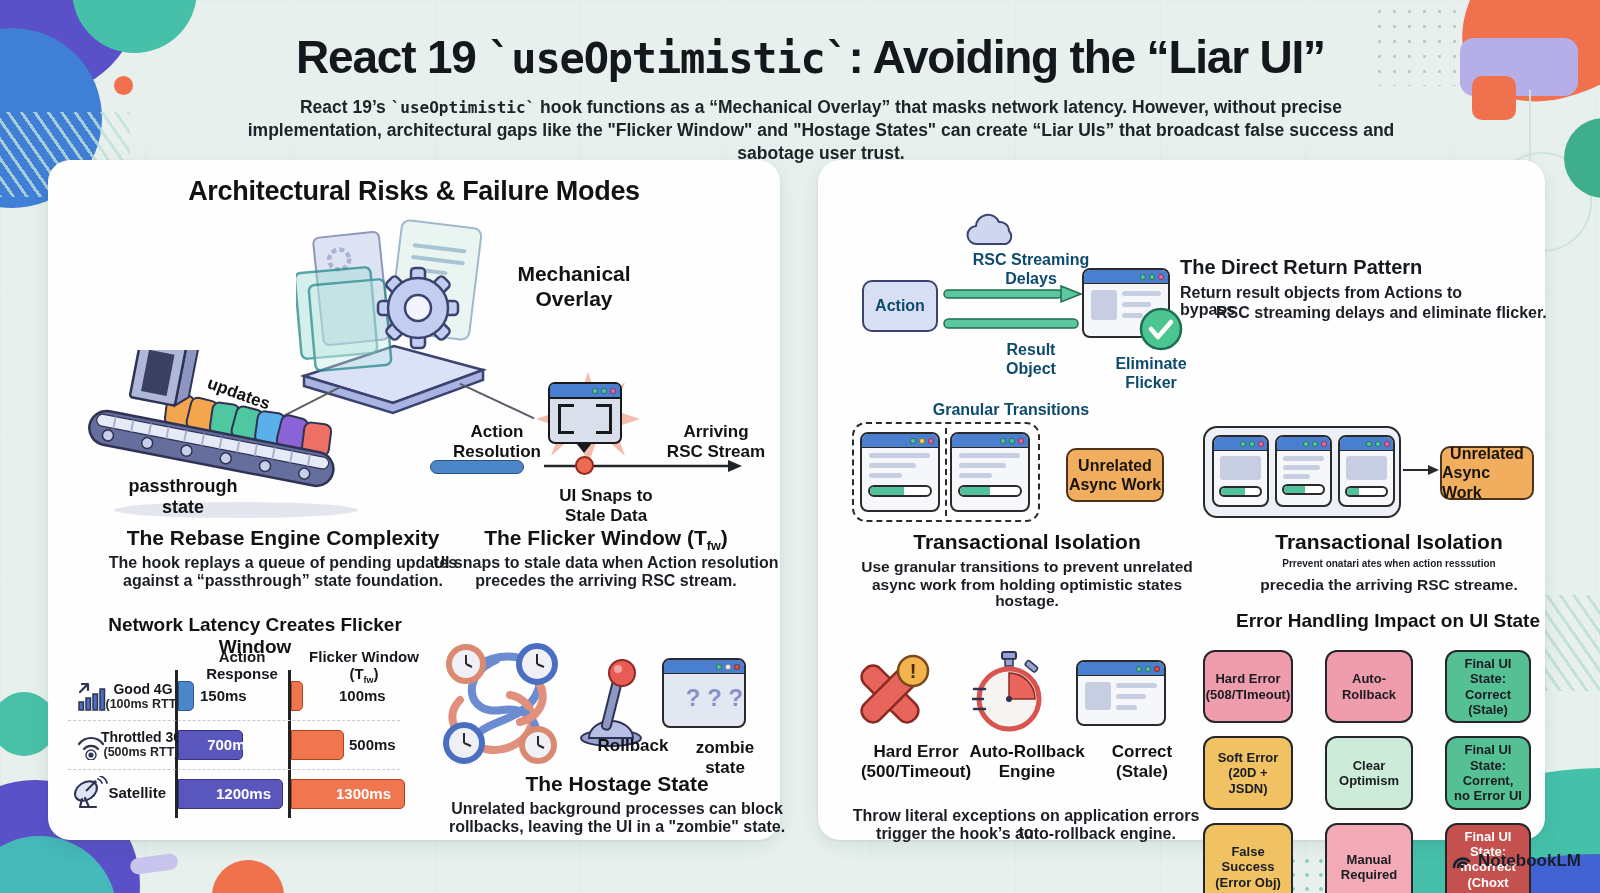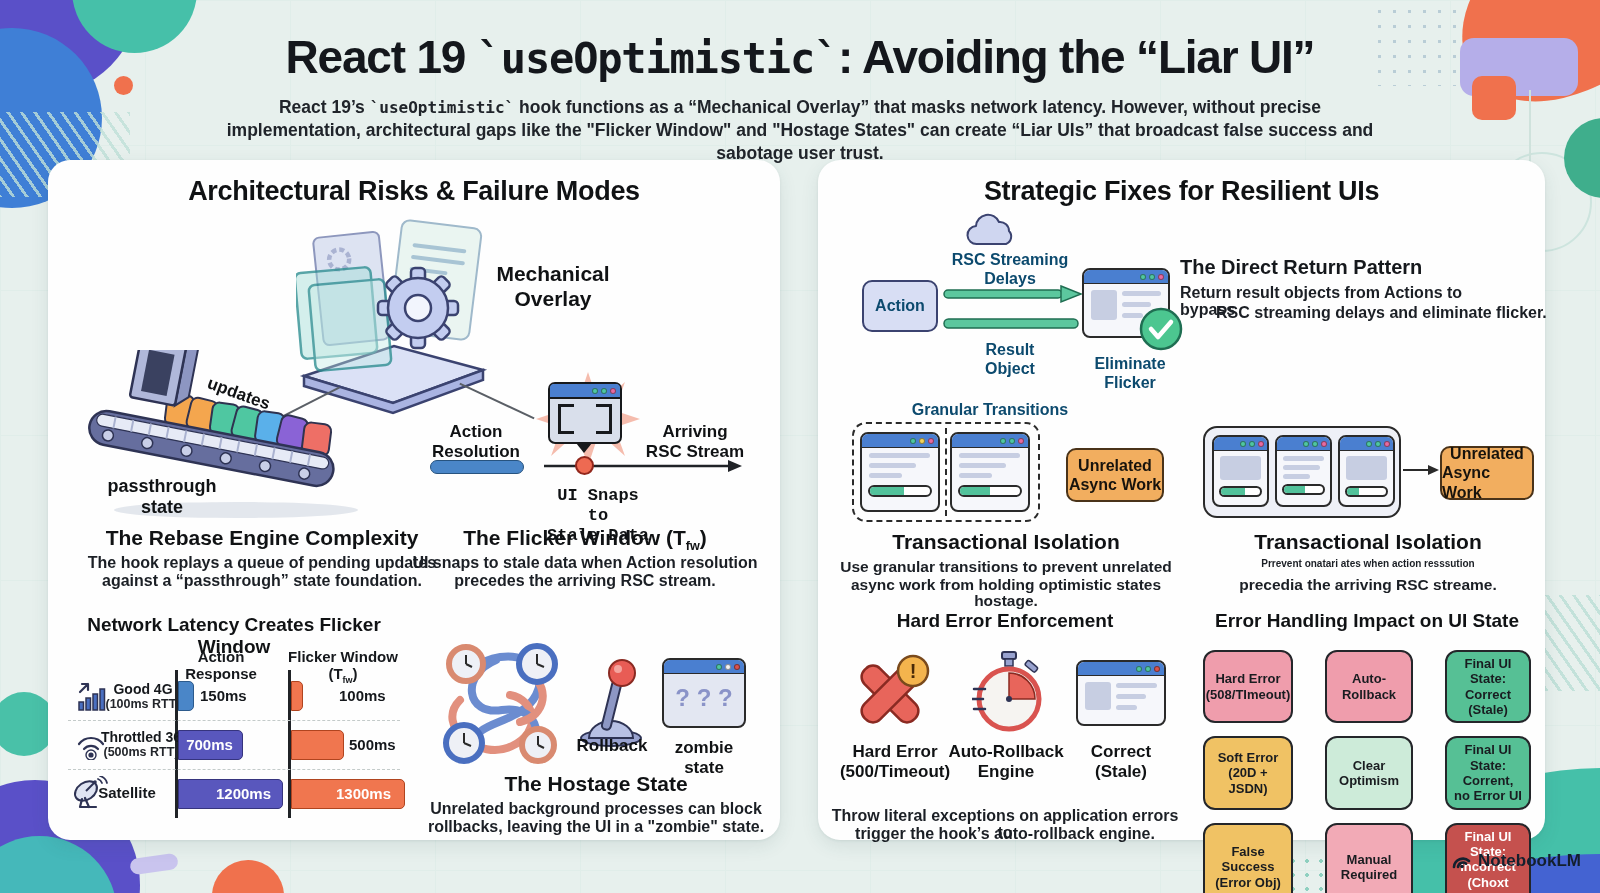--- a/index.html
+++ b/index.html
@@ -2,21 +2,21 @@
 <html><head>
 <meta charset="utf-8">
 <style>
   html,body{margin:0;padding:0;background:#dfe9e6;}
   .stage{position:relative;width:1600px;height:893px;overflow:hidden;
          background:#e7f0ed;font-family:"Liberation Sans",sans-serif;color:#15181c;}
   .stage::before{content:"";position:absolute;inset:0;
     background-image:linear-gradient(#dcebe6 1px,transparent 1px),linear-gradient(90deg,#dcebe6 1px,transparent 1px);
     background-size:145px 145px;opacity:.55;}
   .abs{position:absolute;}
-  .ctr{text-align:center;}
+  .ctr{text-align:center;margin-left:21px;}
   .mono{font-family:"DejaVu Sans Mono",monospace;}
   
   .circ{border-radius:50%;}
   .dots{background-image:radial-gradient(#b9cdd6 1.6px,transparent 1.8px);background-size:15px 15px;}
   .dots-teal{background-image:radial-gradient(#8fd0c0 1.6px,transparent 1.8px);background-size:14px 14px;}
   .stripes{background:repeating-linear-gradient(55deg,#bfe0d8 0 3px,transparent 3px 11px);}
   
   .h1{font-size:46px;font-weight:800;letter-spacing:-1.2px;color:#14171c;white-space:nowrap;}
   .h1 .mono{font-size:42px;}
   .subtitle{font-size:17.5px;font-weight:700;color:#20242a;line-height:1.32;}
@@ -195,21 +195,21 @@
       <span class="cnr" style="left:8px;bottom:8px;border-left:3px solid #17191c;border-bottom:3px solid #17191c;"></span>
       <span class="cnr" style="right:8px;bottom:8px;border-right:3px solid #17191c;border-bottom:3px solid #17191c;"></span>
     </div>
     <div class="abs" style="left:528px;top:283px;width:0;height:0;border-left:8px solid transparent;border-right:8px solid transparent;border-top:10px solid #17191c;"></div>
     <div class="abs" style="left:382px;top:300px;width:92px;height:12px;background:#4a86c8;border:1.5px solid #27537f;border-radius:7px;"></div>
     <svg class="abs" style="left:496px;top:297px;" width="198" height="18" viewBox="0 0 198 18">
       <line x1="0" y1="9" x2="184" y2="9" stroke="#202327" stroke-width="2.5"></line>
       <path d="M184,3 L198,9 L184,15 Z" fill="#202327"></path>
     </svg>
     <div class="abs circ" style="left:527px;top:296px;width:19px;height:19px;background:#ee6a52;border:2px solid #92271c;box-sizing:border-box;"></div>
-    <div class="abs ctr lbl" style="left:494px;top:326px;width:112px;font-family:Liberation Mono, monospace;">
+    <div class="abs ctr lbl" style="left:481px;top:326px;width:112px;">
       <div>UI Snaps to</div>
       <div>Stale Data</div>
     </div>
     <div class="abs ctr lbl" style="left:588px;top:262px;width:118px;">
       <div>Arriving</div>
       <div>RSC Stream</div>
     </div>
     <div class="abs ctr sec-head" style="left:377px;top:366px;width:320px;">
       <span>The Flicker Window (T</span><sub class="fw">fw</sub><span>)</span>
     </div>
@@ -262,21 +262,21 @@
     <div class="dash-sep" style="top:609px;"></div>
 
     <svg class="abs" style="left:24px;top:616px;" width="36" height="34" viewBox="0 0 36 34">
       <ellipse cx="14" cy="15" rx="12" ry="8.5" fill="#dfe4f2" stroke="#2e3354" stroke-width="2" transform="rotate(-35 14 15)"></ellipse>
       <line x1="14" y1="15" x2="23" y2="6" stroke="#2e3354" stroke-width="2"></line>
       <circle cx="23" cy="6" r="1.8" fill="#2e3354"></circle>
       <path d="M26,3 a7,7 0 0 1 4,4 M28,0 a10,10 0 0 1 7,7" stroke="#2e3354" fill="none" stroke-width="1.8" stroke-linecap="round"></path>
       <path d="M13,22 L17,31 M9,31 h15" stroke="#2e3354" stroke-width="2.2" stroke-linecap="round"></path>
       <path d="M10,23 L8,31" stroke="#2e3354" stroke-width="2.2" stroke-linecap="round"></path>
     </svg>
-    <div class="rowlab" style="left:40px;top:624px;">
+    <div class="rowlab" style="left:40px;top:624px;text-align:right;">
       <div class="t1" style="font-size:15px;">Satellite</div>
       <div class="t2"></div>
     </div>
     <div class="bar" style="left:130px;top:619px;width:103px;background:#5957bd;border:1px solid #36347e;"></div>
     <div class="bar-val inbar" style="left:168px;top:625px;">1200ms</div>
     <div class="bar" style="left:243px;top:619px;width:112px;background:#f0764f;border:1px solid #b0441f;"></div>
     <div class="bar-val inbar" style="left:288px;top:625px;">1300ms</div>
 
     <svg class="abs" style="left:392px;top:480px;" width="124" height="130" viewBox="0 0 124 130">
       <g fill="none" stroke-linecap="round">
@@ -315,21 +315,20 @@
     <div class="abs ctr lbl" style="left:614px;top:578px;width:84px;">
       <div>zombie</div>
       <div>state</div>
     </div>
     <div class="abs ctr sec-head" style="left:388px;top:612px;width:320px;">The Hostage State</div>
     <div class="abs ctr sec-cap" style="left:368px;top:641px;width:360px;">Unrelated background processes can block</div>
     <div class="abs ctr sec-cap" style="left:368px;top:659px;width:360px;">rollbacks, leaving the UI in a "zombie" state.</div>
   </div>
 
   <div class="panel" style="left:818px;width:727px;">
-    <div class="panel-title">Strategic Fixes for Resilient UIs</div>
 
     <svg class="abs" style="left:146px;top:52px;" width="54" height="36" viewBox="0 0 54 36">
       <path d="M13,32 a9,9 0 0 1 -1,-18 a12,12 0 0 1 23,-4 a9,9 0 0 1 10,9 a8,8 0 0 1 -3,13 z" fill="#cfd6f0" stroke="#3b4370" stroke-width="2" stroke-linejoin="round"></path>
     </svg>
     <div class="abs ctr lbl16" style="left:122px;top:90px;width:140px;">
       <div>RSC Streaming</div>
       <div>Delays</div>
     </div>
     <div class="abs" style="left:44px;top:120px;width:76px;height:52px;background:#d8def4;border:2px solid #3b4370;border-radius:10px;display:flex;align-items:center;justify-content:center;box-sizing:border-box;">
       <span class="lbl16">Action</span>
@@ -451,21 +450,20 @@
       <path d="M25,2 L36,7 L25,12 Z" fill="#2a2a2a"></path>
     </svg>
     <div class="obadge" style="left:622px;top:286px;width:94px;height:54px;background:#f2ae5f;">
       <div>Unrelated</div>
       <div>Async Work</div>
     </div>
     <div class="abs ctr sec-head" style="left:390px;top:370px;width:320px;">Transactional Isolation</div>
     <div class="abs ctr sec-cap" style="left:370px;top:399px;width:360px;font-size:10px;">Prrevent onatari ates when action resssution</div>
     <div class="abs ctr sec-cap" style="left:370px;top:417px;width:360px;font-size:15.5px;">precedia the arriving RSC streame.</div>
 
-    <div class="abs ctr small-head" style="left:27px;top:450px;width:320px;">Hard Error Enforcement</div>
     <svg class="abs" style="left:30px;top:492px;" width="86" height="86" viewBox="0 0 86 86">
       <g stroke="#8a2a22" stroke-width="2.5">
         <rect x="7" y="31" width="70" height="22" rx="10" fill="#e8655b" transform="rotate(45 42 42)"></rect>
         <rect x="7" y="31" width="70" height="22" rx="10" fill="#e8655b" transform="rotate(-45 42 42)"></rect>
       </g>
       <circle cx="65" cy="19" r="15" fill="#f4b44d" stroke="#7a4a1c" stroke-width="2.5"></circle>
       <text x="65" y="26" font-size="20" font-weight="bold" text-anchor="middle" fill="#4a2a08" font-family="Liberation Sans, sans-serif">!</text>
     </svg>
     <svg class="abs" style="left:154px;top:490px;" width="72" height="86" viewBox="0 0 72 86">
       <rect x="30" y="2" width="14" height="7" rx="2" fill="#98a2cf" stroke="#2e3354" stroke-width="2"></rect>

